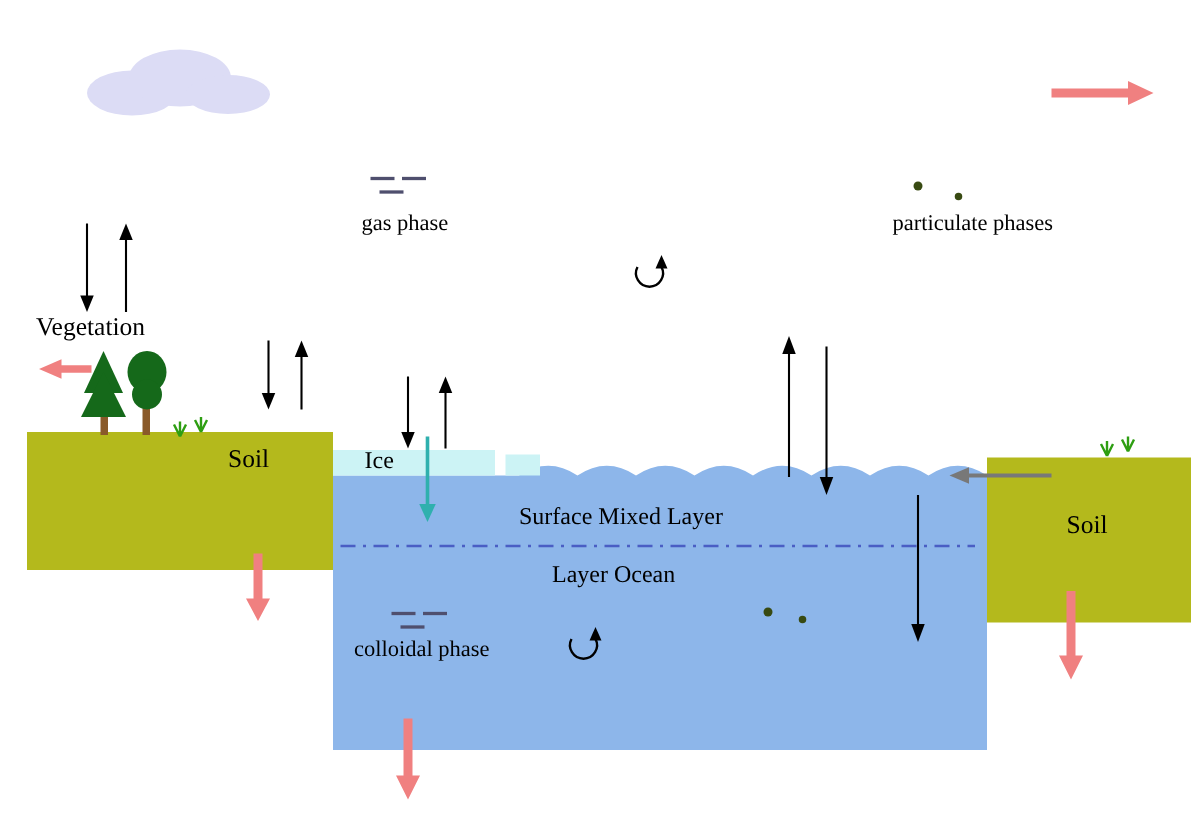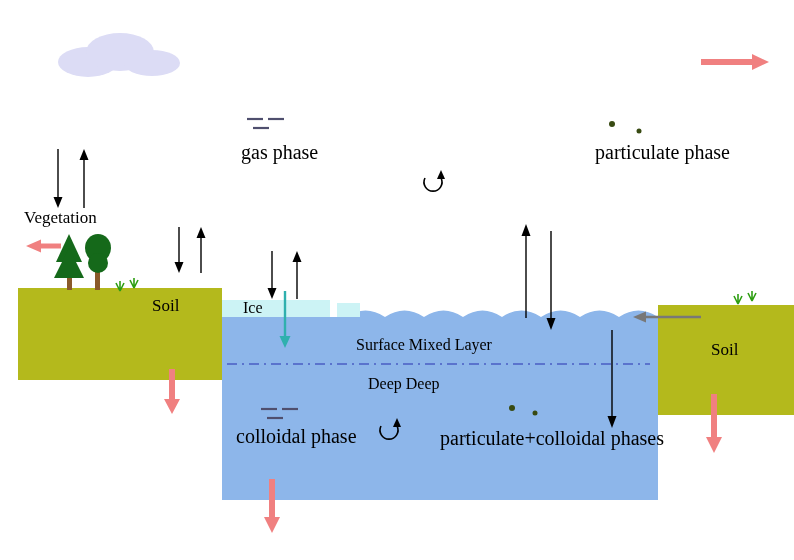--- a/index.html
+++ b/index.html
@@ -3,21 +3,21 @@
 <meta charset="utf-8">
 <style>
   html,body{margin:0;padding:0;background:#ffffff;}
   #canvas{
     position:relative;width:794px;height:560px;
     background:var(--background,#ffffff);overflow:hidden;
     font-family:"Liberation Serif","DejaVu Serif",serif;
   }
   #canvas svg{position:absolute;left:0;top:0;}
   .label{position:absolute;color:var(--text,#000);white-space:nowrap;line-height:1.1;}
-  .sz15{font-size:20px;}
+  .sz15{font-size:15px;}
   .sz16{font-size:16px;}
   .sz17{font-size:17px;text-align:right;}
   .blk line{stroke:var(--arrow-black,#000);stroke-width:1.4;}
   .blk polygon{fill:var(--arrow-black,#000);}
   .pink line{stroke:var(--pink-arrow,#f08080);}
   .pink polygon{fill:var(--pink-arrow,#f08080);}
 </style>
 </head>
 <body>
 
@@ -158,21 +158,20 @@
       <polygon points="264,517 280,517 272,533"></polygon>
     </g>
     <g class="pink">
       <line x1="714" y1="394" x2="714" y2="438" stroke-width="6"></line>
       <polygon points="706,437 722,437 714,453"></polygon>
     </g>
   </svg>
 
   <div class="label sz17" style="left:24px;top:209px">Vegetation</div>
   <div class="label sz15" style="left:241px;top:141px">gas phase</div>
-  <div class="label sz15" style="left:595px;top:141px">particulate phase</div>
+  <div class="label sz15" style="left:595px;top:141px">particulate phases</div>
   <div class="label sz17" style="left:152px;top:297px">Soil</div>
   <div class="label sz16" style="left:243px;top:299px">Ice</div>
-  <div class="label sz16" style="left:356px;top:336px">Surface Mixed Layer</div>
-  <div class="label sz16" style="left:368px;top:375px">Deep Deep</div>
+  <div class="label sz16" style="left:346px;top:336px">Surface Mixed Layer</div>
+  <div class="label sz16" style="left:368px;top:375px">Layer Ocean</div>
   <div class="label sz15" style="left:236px;top:425px">colloidal phase</div>
-  <div class="label sz15" style="left:440px;top:427px">particulate+colloidal phases</div>
   <div class="label sz17" style="left:711px;top:341px">Soil</div>
 </div>
 
 </body></html>

